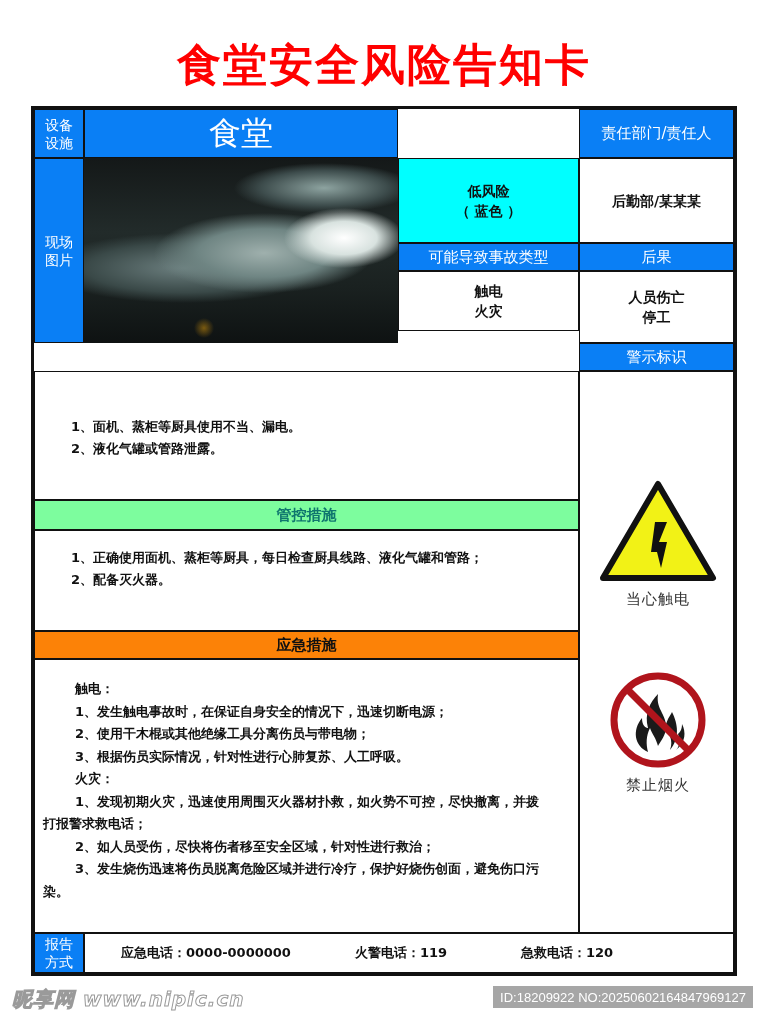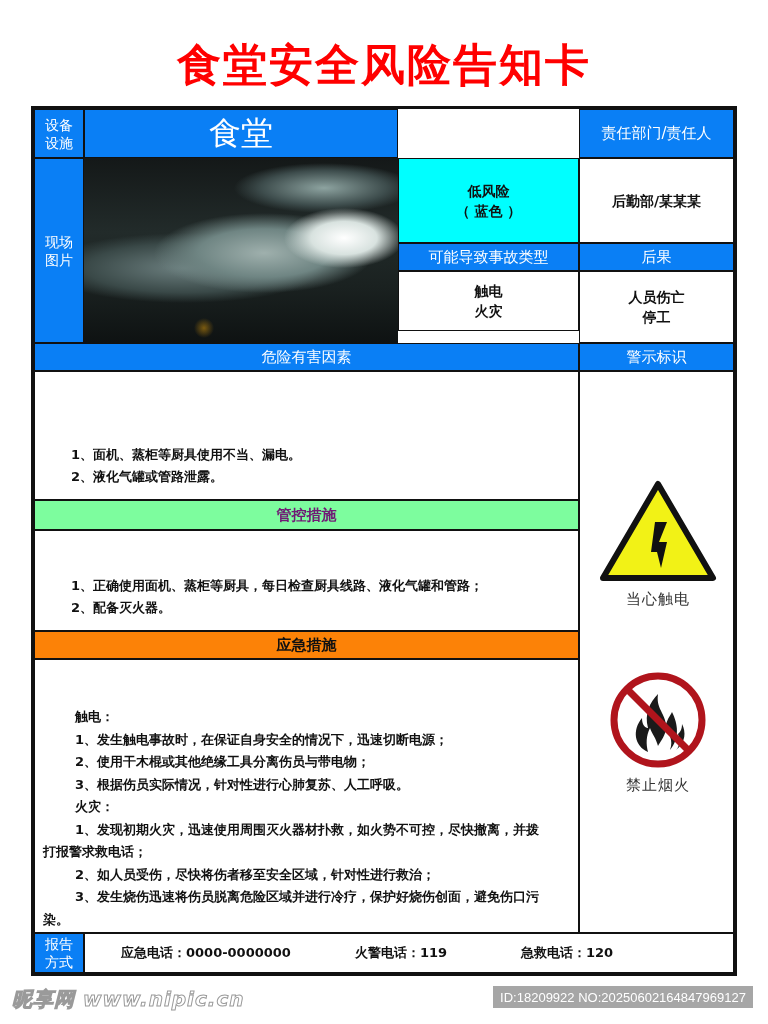--- a/index.html
+++ b/index.html
@@ -9,21 +9,21 @@
   .title {
     position: absolute; left: 0; top: 36px; width: 768px; text-align: center;
     font-size: 44px; font-weight: bold; color: #ff0000; letter-spacing: 2px;
     font-family: "DejaVu Sans", sans-serif;
   }
 
   .card { position: absolute; left: 31px; top: 106px; width: 706px; height: 870px; border: 3px solid #111; background: #fff; }
   .cell { position: absolute; border: 1.5px solid #111; display: flex; align-items: center; justify-content: center; text-align: center; }
   .blue { background: #0a7ff5; color: #fff; }
   .cyan { background: #00ffff; color: #111; }
-  .green { background: #7dfd9e; color: #701a75; }
+  .green { background: #7dfd9e; color: #0f766e; }
   .orange { background: #fc8207; color: #111; }
   .white { background: #fff; color: #111; }
 
   .hdr { font-size: 15px; }
   .side-lbl { font-size: 14px; line-height: 18px; color: #fff; }
   .big { font-size: 32px; }
   .val { font-size: 14px; font-weight: bold; line-height: 20px; }
 
   .photo {
     position: absolute; left: 50px; top: 49px; width: 314px; height: 185px;
@@ -31,21 +31,21 @@
       radial-gradient(ellipse 60px 30px at 260px 80px, #ffffff 0%, #d8e2df 55%, transparent 100%),
       radial-gradient(ellipse 110px 40px at 180px 95px, #9fb0ad 0%, #6f8583 60%, transparent 100%),
       radial-gradient(ellipse 140px 35px at 100px 110px, #6c7f7f 0%, #3a4948 70%, transparent 100%),
       radial-gradient(ellipse 90px 25px at 240px 30px, #8da3a0 0%, #3d4c4c 70%, transparent 100%),
       radial-gradient(circle 14px at 80px 120px, #6a2a05 0%, transparent 100%),
       radial-gradient(circle 10px at 120px 170px, #7a5a10 0%, transparent 100%),
       linear-gradient(180deg, #141818 0%, #222b2a 40%, #1a2120 70%, #0e1212 100%);
     overflow: hidden;
   }
 
-  .list { position: absolute; text-align: left; font-size: 13px; font-weight: bold; line-height: 22px; margin-top: 28px; }
+  .list { position: absolute; text-align: left; font-size: 13px; font-weight: bold; line-height: 22px; }
   .list p { white-space: nowrap; }
 
   .sign-box { position: absolute; display: flex; flex-direction: column; align-items: center; text-align: right; }
   .sign-lbl { font-size: 15px; color: #333; margin-top: 4px; letter-spacing: 1px; }
 
   .report-item { position: absolute; top: 0; height: 100%; display: flex; align-items: center; font-size: 13px; font-weight: bold; white-space: nowrap; }
 
   .wm-left { position: absolute; left: 12px; top: 986px; font-size: 20px; font-weight: bold; color: #fff;
     -webkit-text-stroke: 1px #9a9a9a; font-style: italic; letter-spacing: 1px; }
   .wm-right { position: absolute; left: 493px; top: 986px; width: 260px; height: 22px; background: #a6a6a6; color: #fff;
@@ -78,21 +78,20 @@
 
   <div class="cell white" style="left:364px;top:162px;width:181px;height:60px;flex-direction:column;">
     <span class="val">触电</span>
     <span class="val">火灾</span>
   </div>
   <div class="cell white" style="left:545px;top:162px;width:155px;height:72px;flex-direction:column;">
     <span class="val">人员伤亡</span>
     <span class="val">停工</span>
   </div>
 
-  <div class="cell blue hdr" style="left:0;top:234px;width:545px;height:28px;">危险有害因素</div>
   <div class="cell blue hdr" style="left:545px;top:234px;width:155px;height:28px;">警示标识</div>
 
   <div class="cell white" style="left:0;top:262px;width:545px;height:129px;">
     <div class="list" style="left:36px;top:44px;">
       <p>1、面机、蒸柜等厨具使用不当、漏电。</p>
       <p>2、液化气罐或管路泄露。</p>
     </div>
   </div>
 
   <div class="cell white" style="left:545px;top:262px;width:155px;height:562px;">

